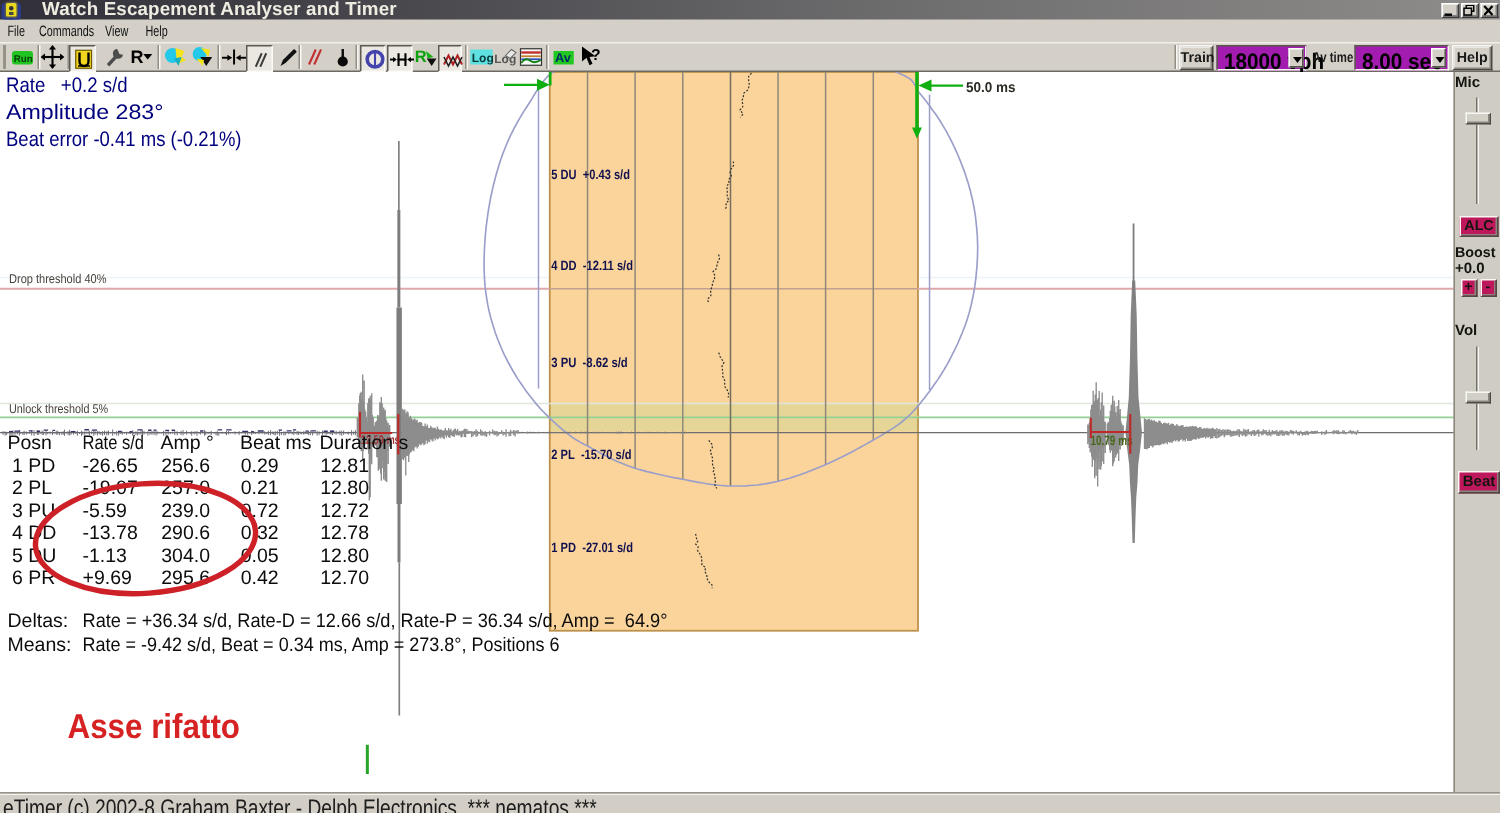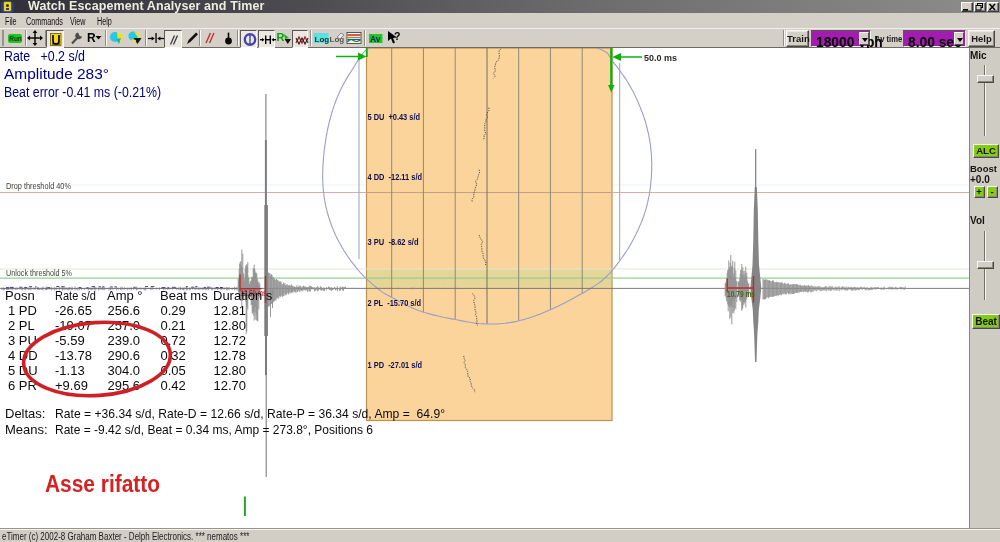--- a/index.html
+++ b/index.html
@@ -37,24 +37,24 @@
   border:1px solid; border-color:#fff #55534b #55534b #fff; }
 .cbtn:after { content:""; position:absolute; left:2px; top:5px; border:3px solid transparent; border-top:4px solid #000; }
 #avtime { position:absolute; left:875px; top:32.5px; font-size:9.5px; font-weight:bold; color:#1a1a1a; transform:scaleX(0.8); transform-origin:0 0; }
 #content { position:absolute; left:0; top:48px; width:970px; height:480px; background:#fff; }
 #rpanel { position:absolute; left:969px; top:48px; width:31px; height:480px;
   background:#cfccc3; border-left:1px solid #8a867c; }
 .plabel { position:absolute; width:100%; text-align:left; font-size:10px; font-weight:bold; color:#14140f; }
 .track { position:absolute; left:14px; width:2px; background:#74716a; border-right:1px solid #f6f5f1; }
 .thumb { position:absolute; left:7px; width:17px; height:8px; background:#d2cfc6; border:1px solid;
   border-color:#f8f7f3 #4c4a44 #4c4a44 #f8f7f3; box-shadow:inset -1px -1px 0 #8a867c; }
-.pbtn { position:absolute; background:#84cc16; border:1px solid; border-color:#f8f7f3 #4c4a44 #4c4a44 #f8f7f3;
+.pbtn { position:absolute; background:#be185d; border:1px solid; border-color:#f8f7f3 #4c4a44 #4c4a44 #f8f7f3;
   box-shadow:inset -1px -1px 0 #8a867c; font-size:9.5px; font-weight:bold; color:#14140f; text-align:center; }
 #statusbar { position:absolute; left:0; top:528px; width:1000px; height:14px; background:#d2cec6;
-  border-top:1px solid #989488; box-shadow:inset 0 1px 0 #f4f3ef; font-size:10px; color:#1c1c1c; }
+  border-top:1px solid #989488; box-shadow:inset 0 1px 0 #f4f3ef; font-size:16px; color:#1c1c1c; }
 #statusbar span { position:absolute; left:2px; top:1.5px; transform:scaleX(0.8); transform-origin:0 0; display:inline-block; white-space:pre; }
 .tbl text { font-size:13px; }
 .olab { font-size:9px; font-weight:bold; fill:#10104e; }
 </style></head>
 <body>
 <div id="app">
 <div id="titlebar">
  <div id="ticon"></div>
  <div id="ttext">Watch Escapement Analyser and Timer</div>
  <div class="wbtn" style="left:961px">

